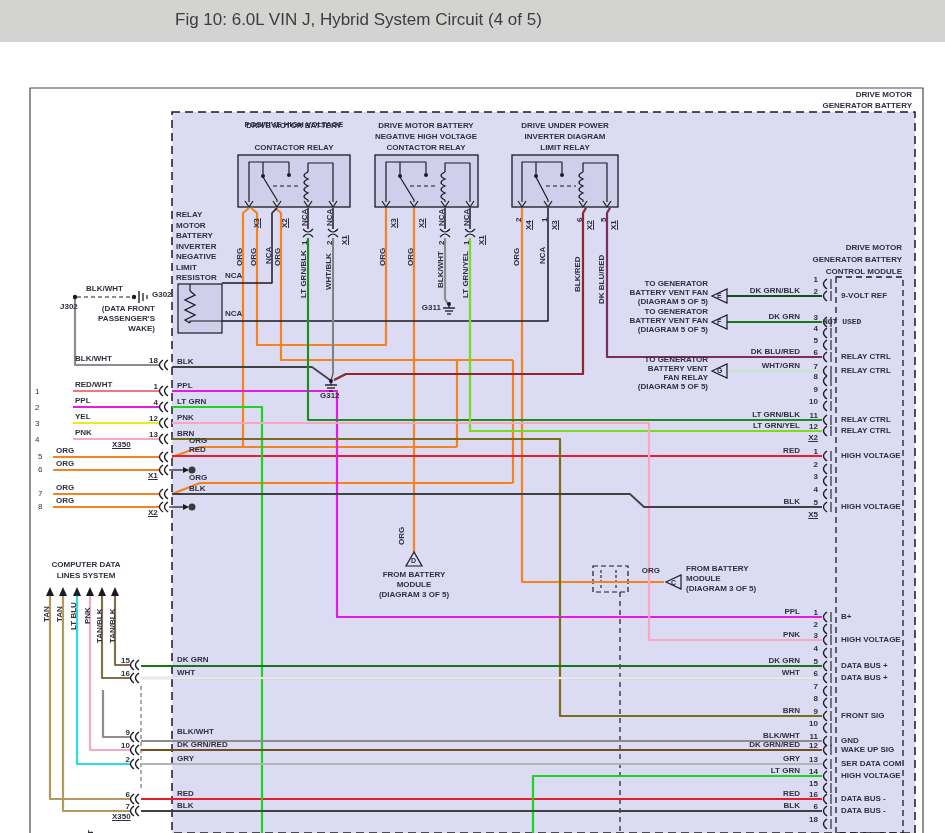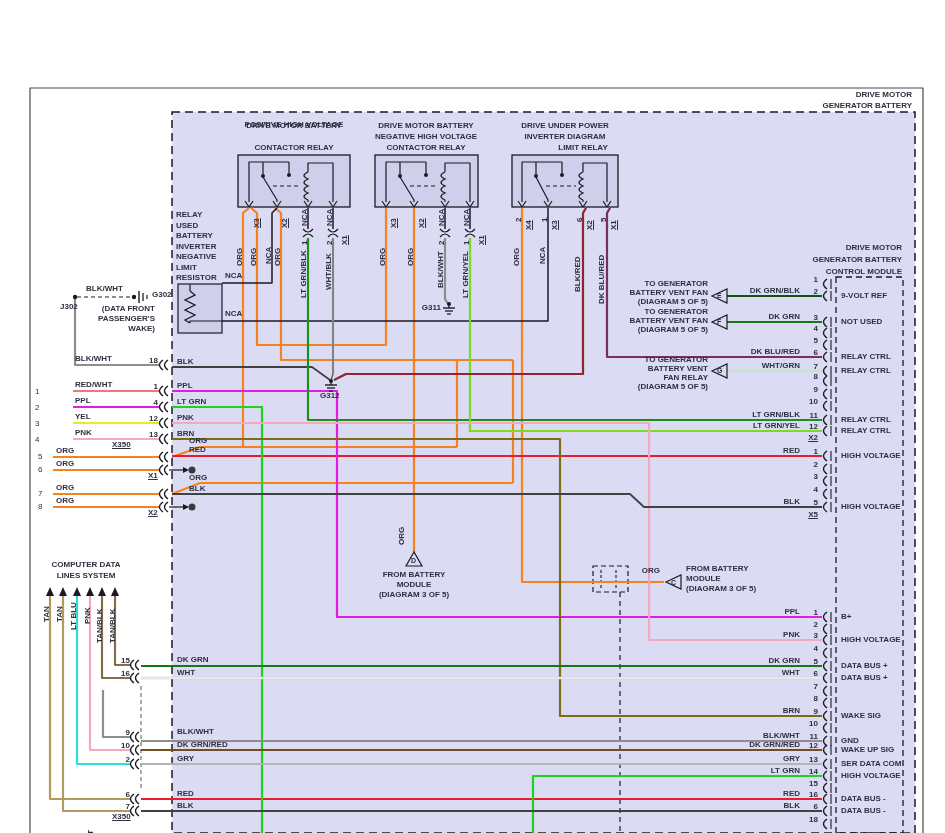--- a/index.html
+++ b/index.html
@@ -14,20 +14,23 @@
   .rg{font-weight:normal;}
   .ra{text-align:right;}
   .ct{transform:translateX(-50%);}
   .vv{transform:rotate(-90deg);transform-origin:0 0;}
   .un{text-decoration:underline;}
 </style>
 </head>
 <body>
 
 <div id="stage">
+  <div id="titlebar">
+    <div id="titletext">Fig 10: 6.0L VIN J, Hybrid System Circuit (4 of 5)</div>
+  </div>
   <svg id="svg-root" width="945" height="833" viewBox="0 0 945 833">
       <rect x="172" y="112" width="743" height="721" fill="#dbdbf4" stroke="none" stroke-width="0"></rect>
       <polyline points="30,833 30,88 923,88 923,833" fill="none" stroke="#4a4a4a" stroke-width="1.2" stroke-linejoin="round" stroke-linecap="butt"></polyline>
       <rect x="172" y="112" width="743" height="721" fill="none" stroke="#1a1a24" stroke-width="1.5" stroke-dasharray="8,5"></rect>
       <rect x="836" y="277" width="67" height="556" fill="none" stroke="#1a1a24" stroke-width="1.3" stroke-dasharray="6,4"></rect>
       <rect x="238" y="155" width="112" height="52" fill="#cfcfec" stroke="#1a1a24" stroke-width="1.3"></rect>
       <polyline points="249,202 249,162 289,162" fill="none" stroke="#1a1a24" stroke-width="1.2" stroke-linejoin="round" stroke-linecap="butt"></polyline>
       <polyline points="263,162 263,174" fill="none" stroke="#1a1a24" stroke-width="1.2" stroke-linejoin="round" stroke-linecap="butt"></polyline>
       <circle cx="263" cy="176" r="2" fill="#1a1a24"></circle>
       <circle cx="289" cy="175" r="2" fill="#1a1a24"></circle>
@@ -310,23 +313,23 @@
       <div class="lb ra" style="top: 255px; right: 43px;">GENERATOR BATTERY</div>
       <div class="lb ra" style="top: 267px; right: 43px;">CONTROL MODULE</div>
       <div class="lb ct" style="top: 121px; left: 294px;">DRIVE MOTOR BATTERY</div>
       <div class="lb ct" style="top: 120px; left: 294px;">POSITIVE HIGH VOLTAGE</div>
       <div class="lb ct" style="top: 143px; left: 294px;">CONTACTOR RELAY</div>
       <div class="lb ct" style="top: 121px; left: 426px;">DRIVE MOTOR BATTERY</div>
       <div class="lb ct" style="top: 132px; left: 426px;">NEGATIVE HIGH VOLTAGE</div>
       <div class="lb ct" style="top: 143px; left: 426px;">CONTACTOR RELAY</div>
       <div class="lb ct" style="top: 121px; left: 565px;">DRIVE UNDER POWER</div>
       <div class="lb ct" style="top: 132px; left: 565px;">INVERTER DIAGRAM</div>
-      <div class="lb ct" style="top: 143px; left: 565px; margin-left: 18px;">LIMIT RELAY</div>
+      <div class="lb ct" style="top: 143px; left: 565px;">LIMIT RELAY</div>
       <div class="lb" style="top: 210px; left: 176px;">RELAY</div>
-      <div class="lb" style="top: 221px; left: 176px;">USED</div>
+      <div class="lb" style="top: 221px; left: 176px;">MOTOR</div>
       <div class="lb" style="top: 231px; left: 176px;">BATTERY</div>
       <div class="lb" style="top: 242px; left: 176px;">INVERTER</div>
       <div class="lb" style="top: 252px; left: 176px;">NEGATIVE</div>
       <div class="lb" style="top: 263px; left: 176px;">LIMIT</div>
       <div class="lb" style="top: 273px; left: 176px;">RESISTOR</div>
       <div class="lb" style="top: 271px; left: 225px;">NCA</div>
       <div class="lb" style="top: 309px; left: 225px;">NCA</div>
       <div class="lb" style="top: 284px; left: 86px;">BLK/WHT</div>
       <div class="lb" style="top: 302px; left: 60px;">J302</div>
       <div class="lb" style="top: 290px; left: 152px;">G302</div>
@@ -451,21 +454,21 @@
       <div class="lb vv" style="top: 266px; left: 512px;">ORG</div>
       <div class="lb vv" style="top: 264px; left: 538px;">NCA</div>
       <div class="lb vv" style="top: 292px; left: 573px;">BLK/RED</div>
       <div class="lb vv" style="top: 304px; left: 597px;">DK BLU/RED</div>
       <div class="lb ra" style="top: 275px; right: 127px;">1</div>
       <div class="lb ra" style="top: 287px; right: 127px;">2</div>
       <div class="lb ra" style="top: 286px; right: 145px;">DK GRN/BLK</div>
       <div class="lb" style="top: 291px; left: 841px;">9-VOLT REF</div>
       <div class="lb ra" style="top: 313px; right: 127px;">3</div>
       <div class="lb ra" style="top: 312px; right: 145px;">DK GRN</div>
-      <div class="lb" style="top: 317px; left: 841px;">NOT USED</div>
+      <div class="lb" style="top: 317px; left: 823px; font-family: Liberation Mono, monospace;">NOT USED</div>
       <div class="lb ra" style="top: 324px; right: 127px;">4</div>
       <div class="lb ra" style="top: 336px; right: 127px;">5</div>
       <div class="lb ra" style="top: 348px; right: 127px;">6</div>
       <div class="lb ra" style="top: 347px; right: 145px;">DK BLU/RED</div>
       <div class="lb" style="top: 352px; left: 841px;">RELAY CTRL</div>
       <div class="lb ra" style="top: 362px; right: 127px;">7</div>
       <div class="lb ra" style="top: 361px; right: 145px;">WHT/GRN</div>
       <div class="lb" style="top: 366px; left: 841px;">RELAY CTRL</div>
       <div class="lb ra" style="top: 372px; right: 127px;">8</div>
       <div class="lb ra" style="top: 385px; right: 127px;">9</div>
@@ -496,21 +499,21 @@
       <div class="lb ra" style="top: 657px; right: 127px;">5</div>
       <div class="lb ra" style="top: 656px; right: 145px;">DK GRN</div>
       <div class="lb" style="top: 661px; left: 841px;">DATA BUS +</div>
       <div class="lb ra" style="top: 669px; right: 127px;">6</div>
       <div class="lb ra" style="top: 668px; right: 145px;">WHT</div>
       <div class="lb" style="top: 673px; left: 841px;">DATA BUS +</div>
       <div class="lb ra" style="top: 682px; right: 127px;">7</div>
       <div class="lb ra" style="top: 694px; right: 127px;">8</div>
       <div class="lb ra" style="top: 707px; right: 127px;">9</div>
       <div class="lb ra" style="top: 706px; right: 145px;">BRN</div>
-      <div class="lb" style="top: 711px; left: 841px;">WAKE SIG</div>
+      <div class="lb" style="top: 711px; left: 841px;">FRONT SIG</div>
       <div class="lb ra" style="top: 719px; right: 127px;">10</div>
       <div class="lb ra" style="top: 732px; right: 127px;">11</div>
       <div class="lb ra" style="top: 731px; right: 145px;">BLK/WHT</div>
       <div class="lb" style="top: 736px; left: 841px;">GND</div>
       <div class="lb ra" style="top: 741px; right: 127px;">12</div>
       <div class="lb ra" style="top: 740px; right: 145px;">DK GRN/RED</div>
       <div class="lb" style="top: 745px; left: 841px;">WAKE UP SIG</div>
       <div class="lb ra" style="top: 755px; right: 127px;">13</div>
       <div class="lb ra" style="top: 754px; right: 145px;">GRY</div>
       <div class="lb" style="top: 759px; left: 841px;">SER DATA COM</div>

